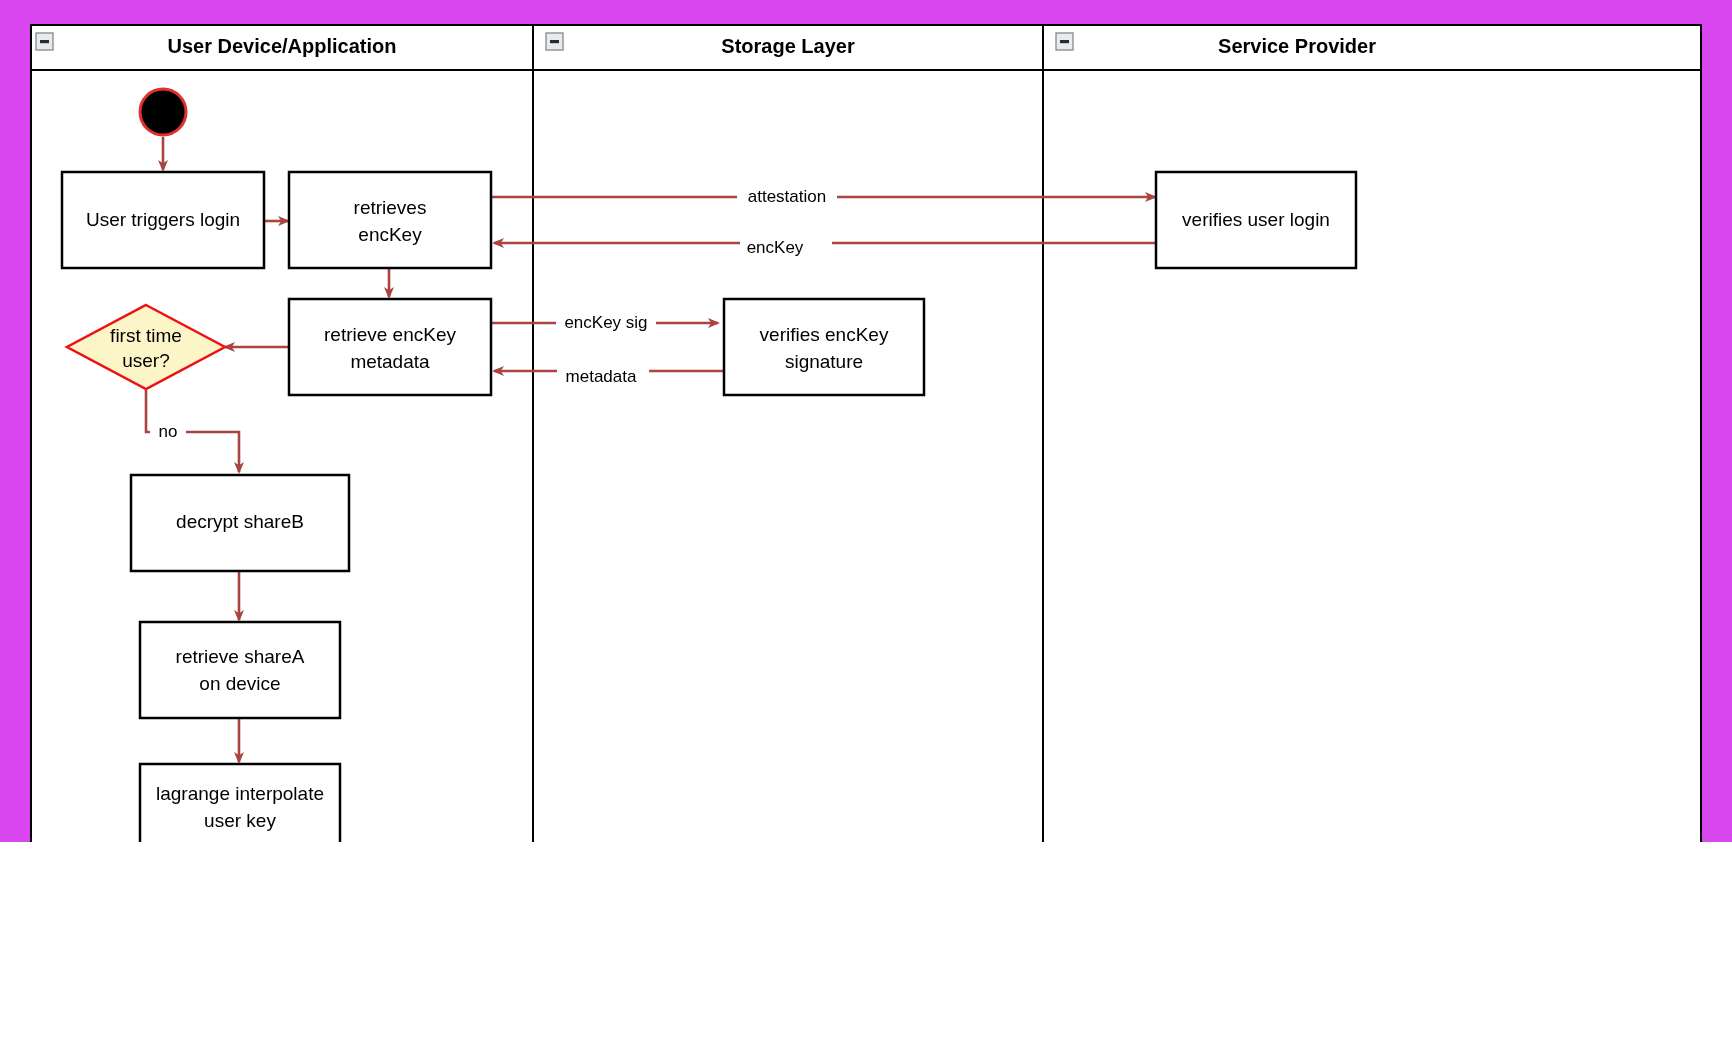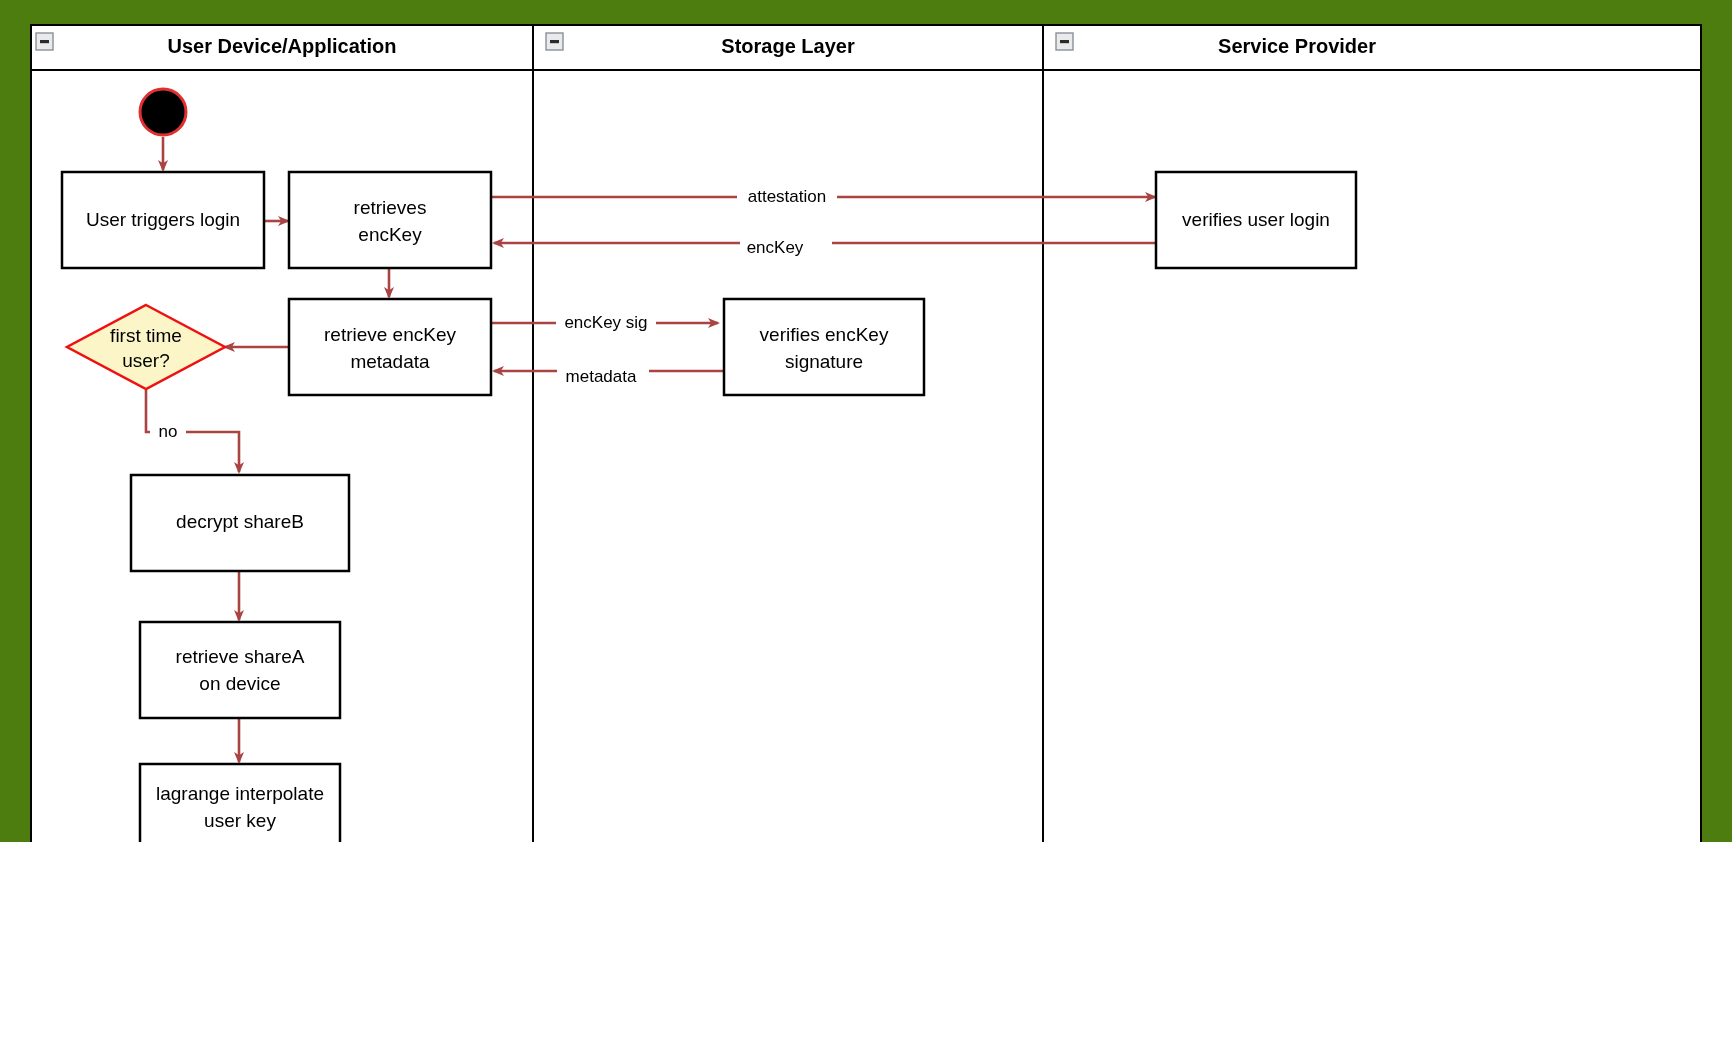--- a/index.html
+++ b/index.html
@@ -5,21 +5,21 @@
   html, body {
     margin: 0;
     padding: 0;
     background: #ffffff;
     font-family: "Liberation Sans", sans-serif;
   }
   #canvas {
     position: relative;
     width: 1732px;
     height: 842px;
-    background: #4d7c0f;
+    background: #d946ef;
     overflow: hidden;
     text-align: right;
   }
   .diagram-svg {
     position: absolute;
     left: 0;
     top: 0;
   }
   .lane-title {
     font-size: 20px;

